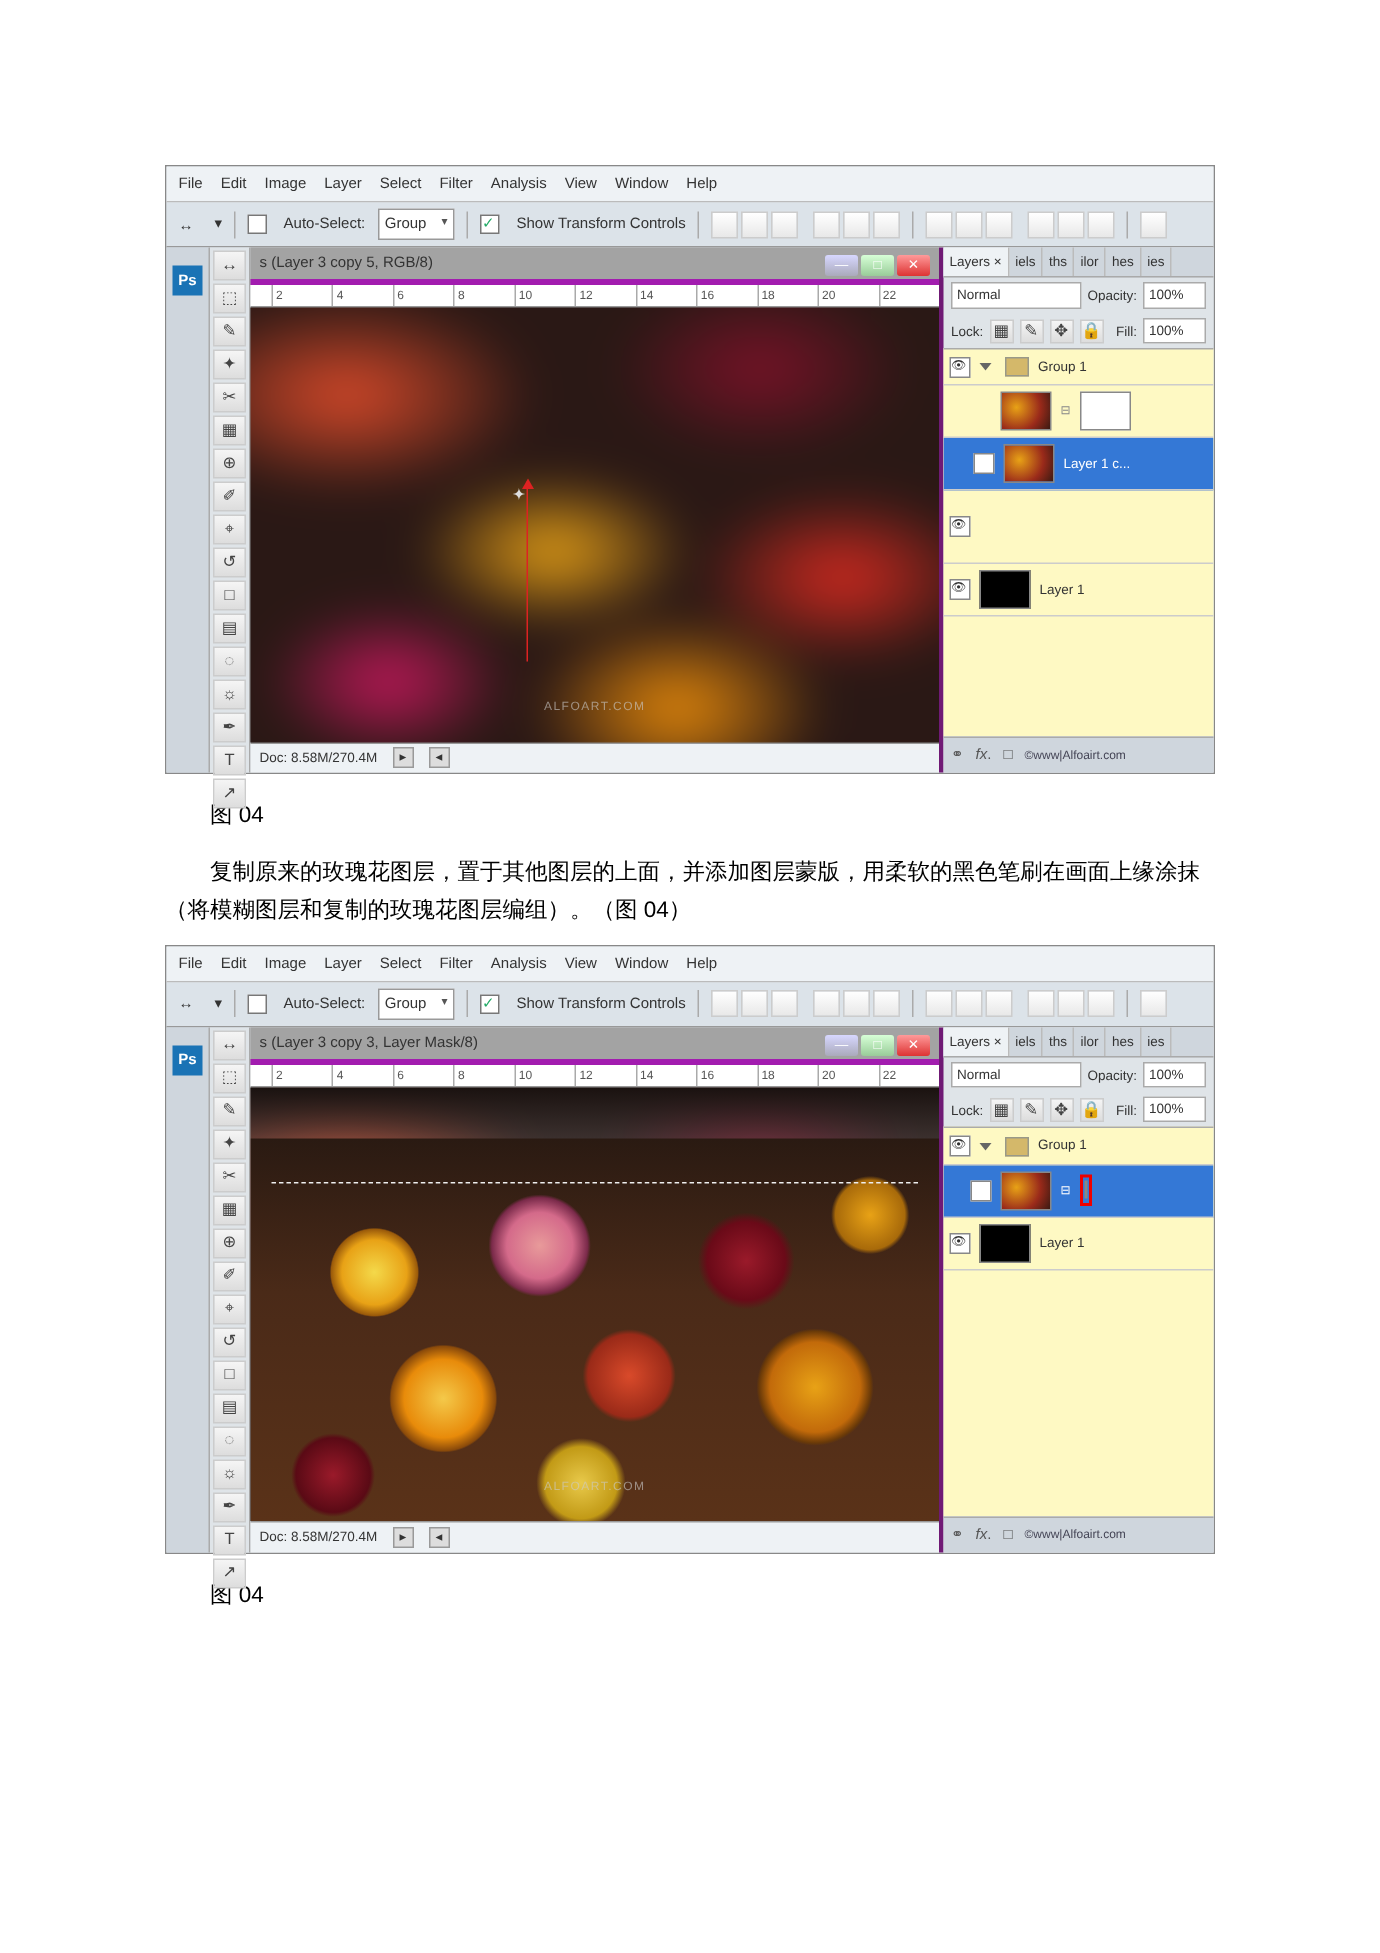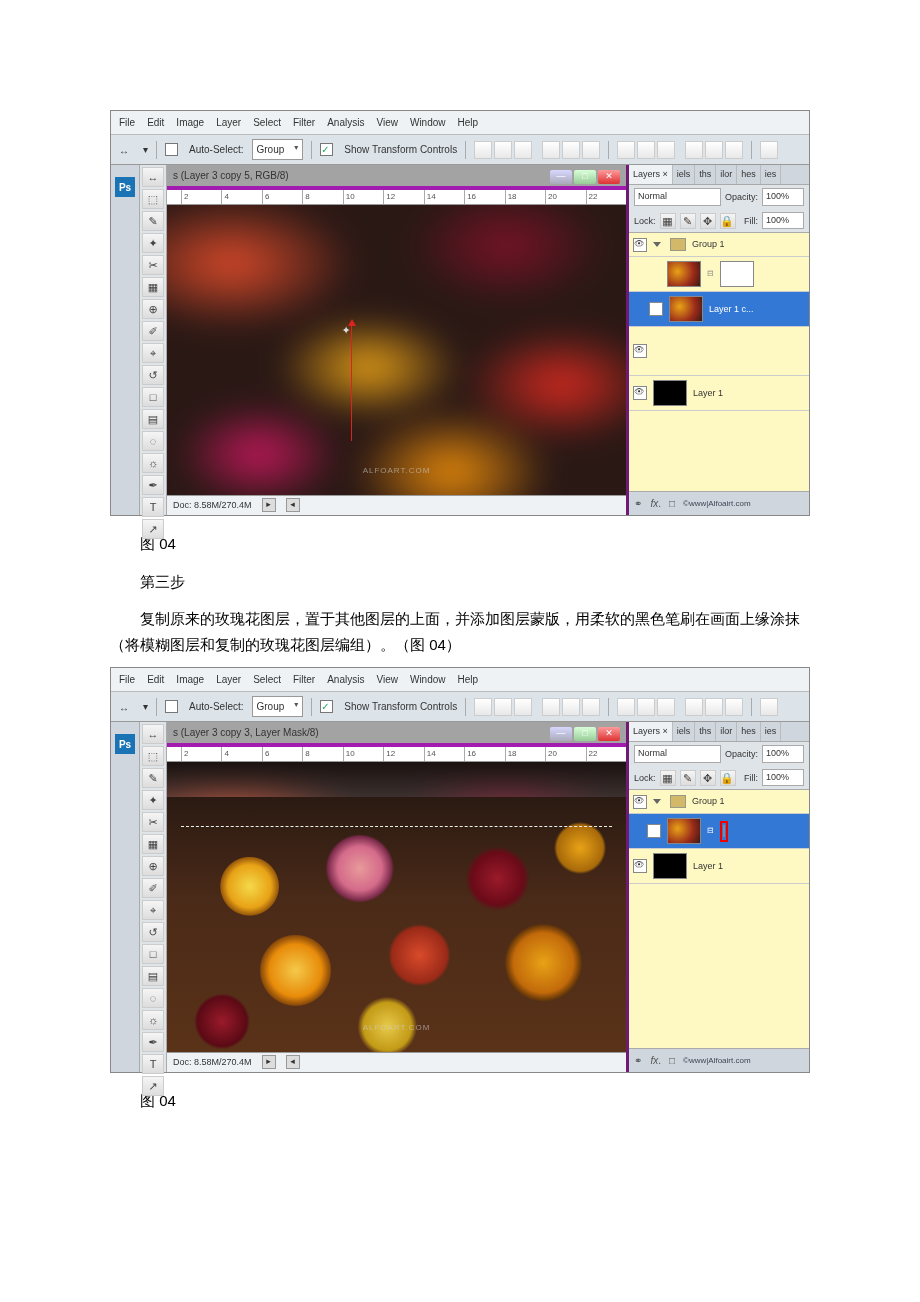--- a/index.html
+++ b/index.html
@@ -244,21 +244,20 @@
         <span class="ico">⚭</span>
         <span class="ico"><i>fx</i>.</span>
         <span class="ico">□</span>
         <span style="flex:1;font-size:8px;color:#445">©www|Alfoairt.com</span>
       </div>
     </div>
   </div>
 </div>
 
 <p class="caption">图 04</p>
-<p class="caption">第三步</p>
 <p class="body-text">复制原来的玫瑰花图层，置于其他图层的上面，并添加图层蒙版，用柔软的黑色笔刷在画面上缘涂抹（将模糊图层和复制的玫瑰花图层编组）。（图 04）</p>
 
 <div class="watermark">www.bdocx.com</div>
 
 <div class="ps-app">
   <div class="menubar">
     <span>File</span>
     <span>Edit</span>
     <span>Image</span>
     <span>Layer</span>

